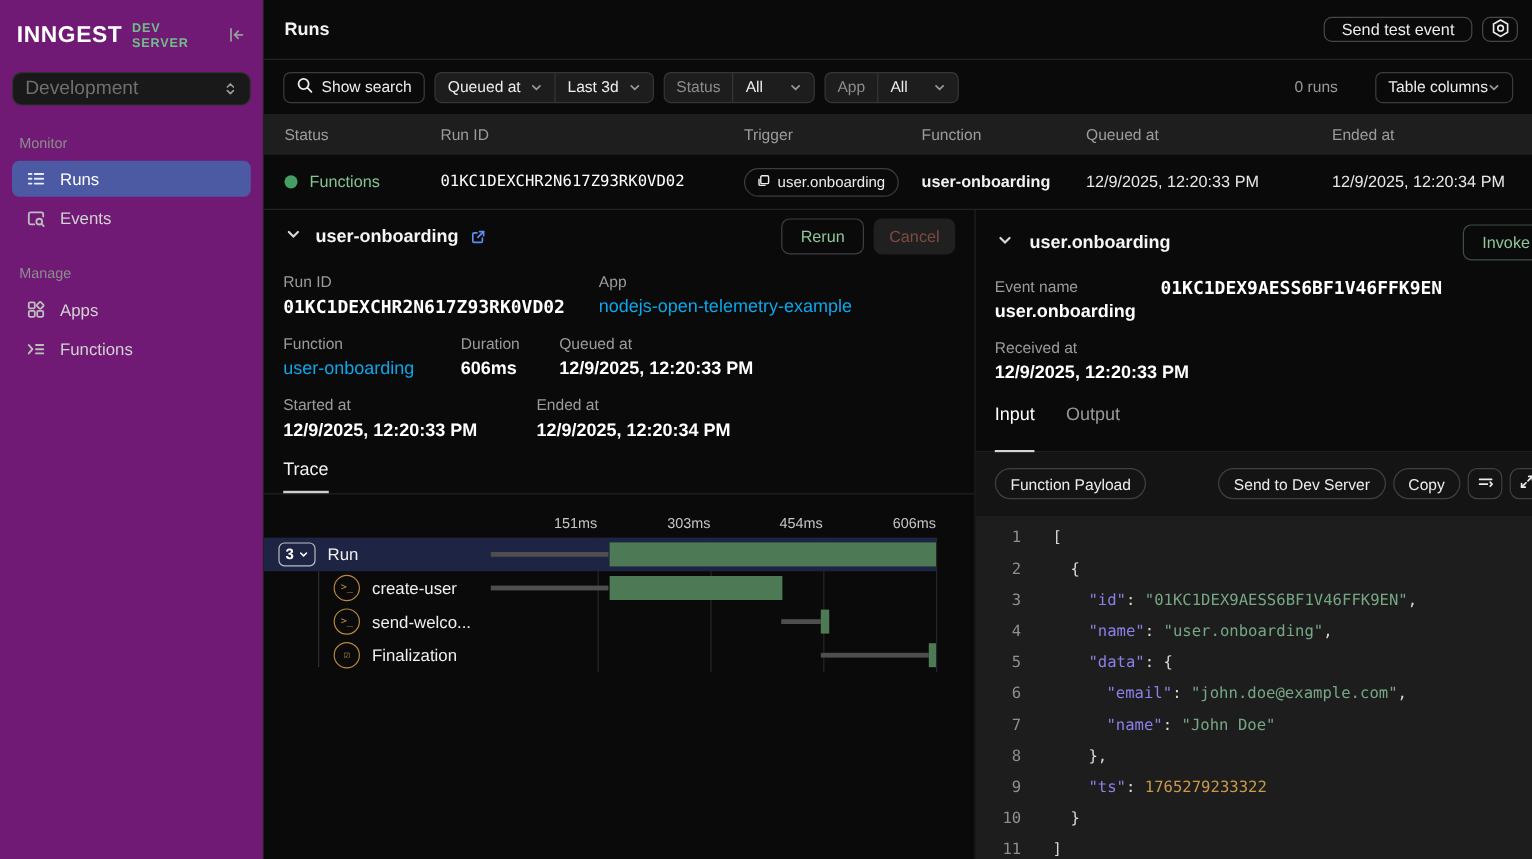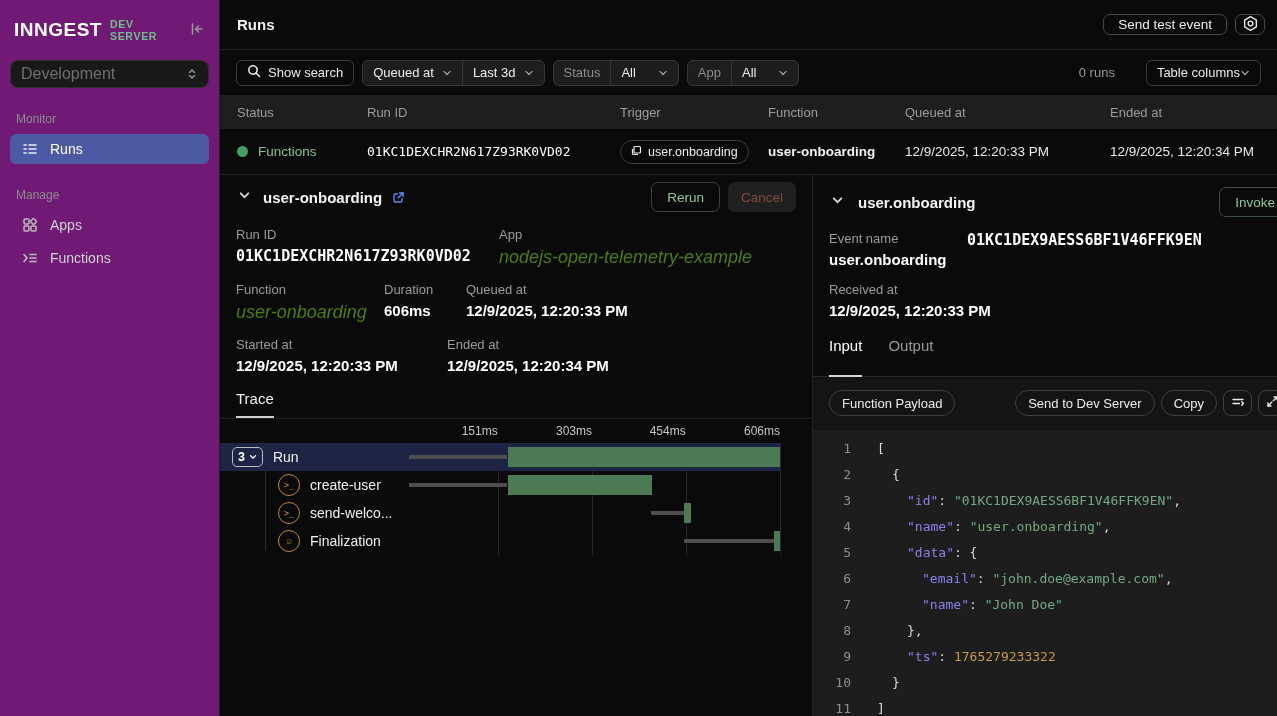--- a/index.html
+++ b/index.html
@@ -58,27 +58,27 @@
   .left-panel { width:593px; flex:none; border-right:1px solid #232323; padding:0 16px; overflow:hidden; }
   .panel-header { display:flex; align-items:center; margin-top:6px; height:32px; gap:10px; }
   .chev-btn { color:#d8d8d8; background:none; border:none; display:flex; cursor:pointer; padding:2px; }
   .panel-title { font-size:15px; font-weight:600; color:#f5f5f5; }
   .ext-link { color:#5d8ef2; display:flex; cursor:pointer; }
   .panel-actions { margin-left:auto; display:flex; gap:8px; }
   .rerun-btn { height:30px; padding:0 15px; border:1px solid #3f3f3f; border-radius:7px; background:transparent; color:#8ec79c; font-size:13.5px; font-family:inherit; cursor:pointer; }
   .cancel-btn { height:30px; padding:0 13px; border:none; border-radius:7px; background:#202020; color:#7e4b42; font-size:13.5px; font-family:inherit; }
   .field-label { font-size:13px; color:#9b9b9b; margin-bottom:5px; }
   .field-value { font-size:15px; font-weight:700; color:#fff; }
-  .field-value.link { color:#4d7c0f; font-weight:400; font-size:18px; cursor:pointer;font-style:italic; }
+  .field-value.link { color:#0ea5e9; font-weight:400; font-size:15px; cursor:pointer; }
   .fields-row { display:grid; margin-top:14px; }
   .lr1 { grid-template-columns:263px 1fr; }
   .lr2 { grid-template-columns:148px 82px 1fr; }
   .lr3 { grid-template-columns:211px 1fr; }
   .rr1 { grid-template-columns:138px 1fr; }
-  .trace-tabs { margin:16px -16px 0; padding:0 16px; border-bottom:1px solid #232323; display:flex;text-align:right; }
+  .trace-tabs { margin:16px -16px 12px; padding:0 16px; border-bottom:1px solid #232323; display:flex;text-align:right; }
   .tab { font-size:15px; color:#f0f0f0; padding-bottom:9px; border-bottom:2px solid #cfcfcf; cursor:pointer; }
 
   
   .waterfall { margin:0 -16px; position:relative; }
   .wf-axis { position:relative; height:24px; margin-left:184px; width:376px; }
   .wf-axis span { position:absolute; top:5px; font-size:12px; color:#c6c6c6; transform:translateX(-100%); white-space:nowrap; }
   .wf-body { position:relative; }
   .wf-grid { position:absolute; left:184px; top:0; width:376px; height:100%; }
   .wf-grid i { position:absolute; top:0; bottom:0; width:1px; background:#262626; }
   .wf-row { display:flex; align-items:center; height:28px; width:560px; position:relative; cursor:pointer; }
@@ -151,20 +151,30 @@
                 <line x1="3" y1="5" x2="5.2" y2="5"></line>
                 <line x1="8" y1="5" x2="15" y2="5"></line>
                 <line x1="3" y1="9" x2="5.2" y2="9"></line>
                 <line x1="8" y1="9" x2="15" y2="9"></line>
                 <line x1="3" y1="13" x2="5.2" y2="13"></line>
                 <line x1="8" y1="13" x2="15" y2="13"></line>
               </svg>
             </span>
           <span>Runs</span>
         </div>
+        <div class="nav-item">
+          <span class="nicon">
+              <svg width="18" height="18" viewBox="0 0 18 18" fill="none" stroke="currentColor" stroke-width="1.5" stroke-linecap="round" stroke-linejoin="round">
+                <path d="M15 7.5V5.5A1.5 1.5 0 0 0 13.5 4h-9A1.5 1.5 0 0 0 3 5.5v7A1.5 1.5 0 0 0 4.5 14H7.5"></path>
+                <circle cx="11.7" cy="11.7" r="2.4"></circle>
+                <line x1="13.6" y1="13.6" x2="15.4" y2="15.4"></line>
+              </svg>
+            </span>
+          <span>Events</span>
+        </div>
       </div>
       <div class="nav-section">
         <div class="nav-label">Manage</div>
         <div class="nav-item">
           <span class="nicon">
               <svg width="18" height="18" viewBox="0 0 18 18" fill="none" stroke="currentColor" stroke-width="1.5" stroke-linejoin="round">
                 <rect x="3" y="3" width="5" height="5" rx="1"></rect>
                 <rect x="3" y="10" width="5" height="5" rx="1"></rect>
                 <rect x="10" y="10" width="5" height="5" rx="1"></rect>
                 <rect x="10.2" y="3.2" width="4.6" height="4.6" rx="1" transform="rotate(45 12.5 5.5)"></rect>

